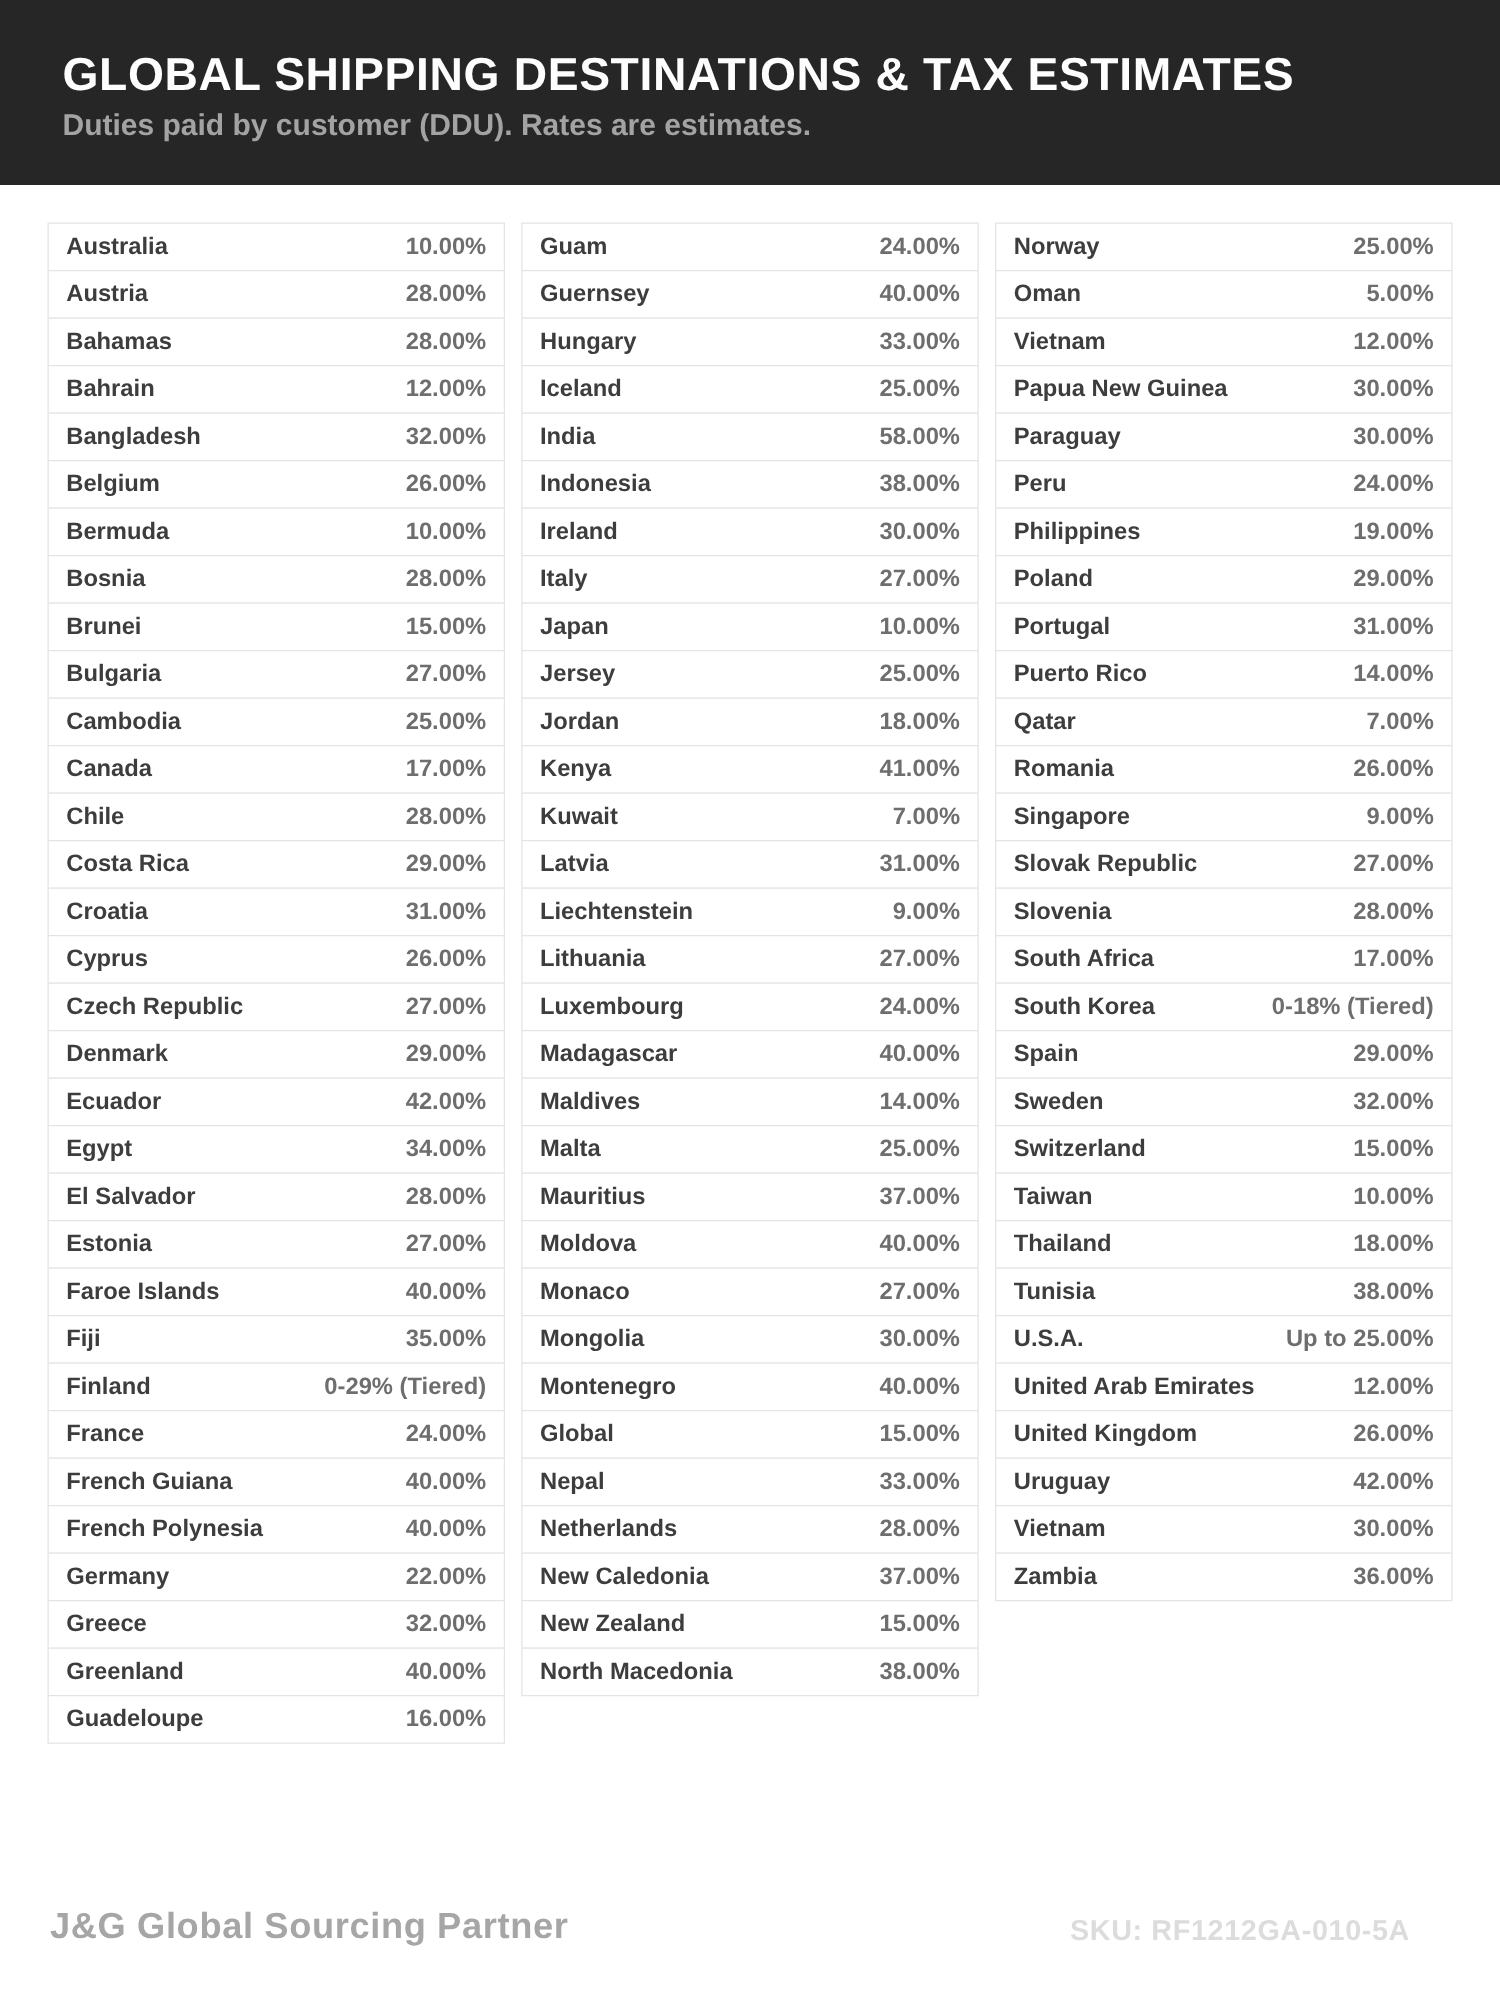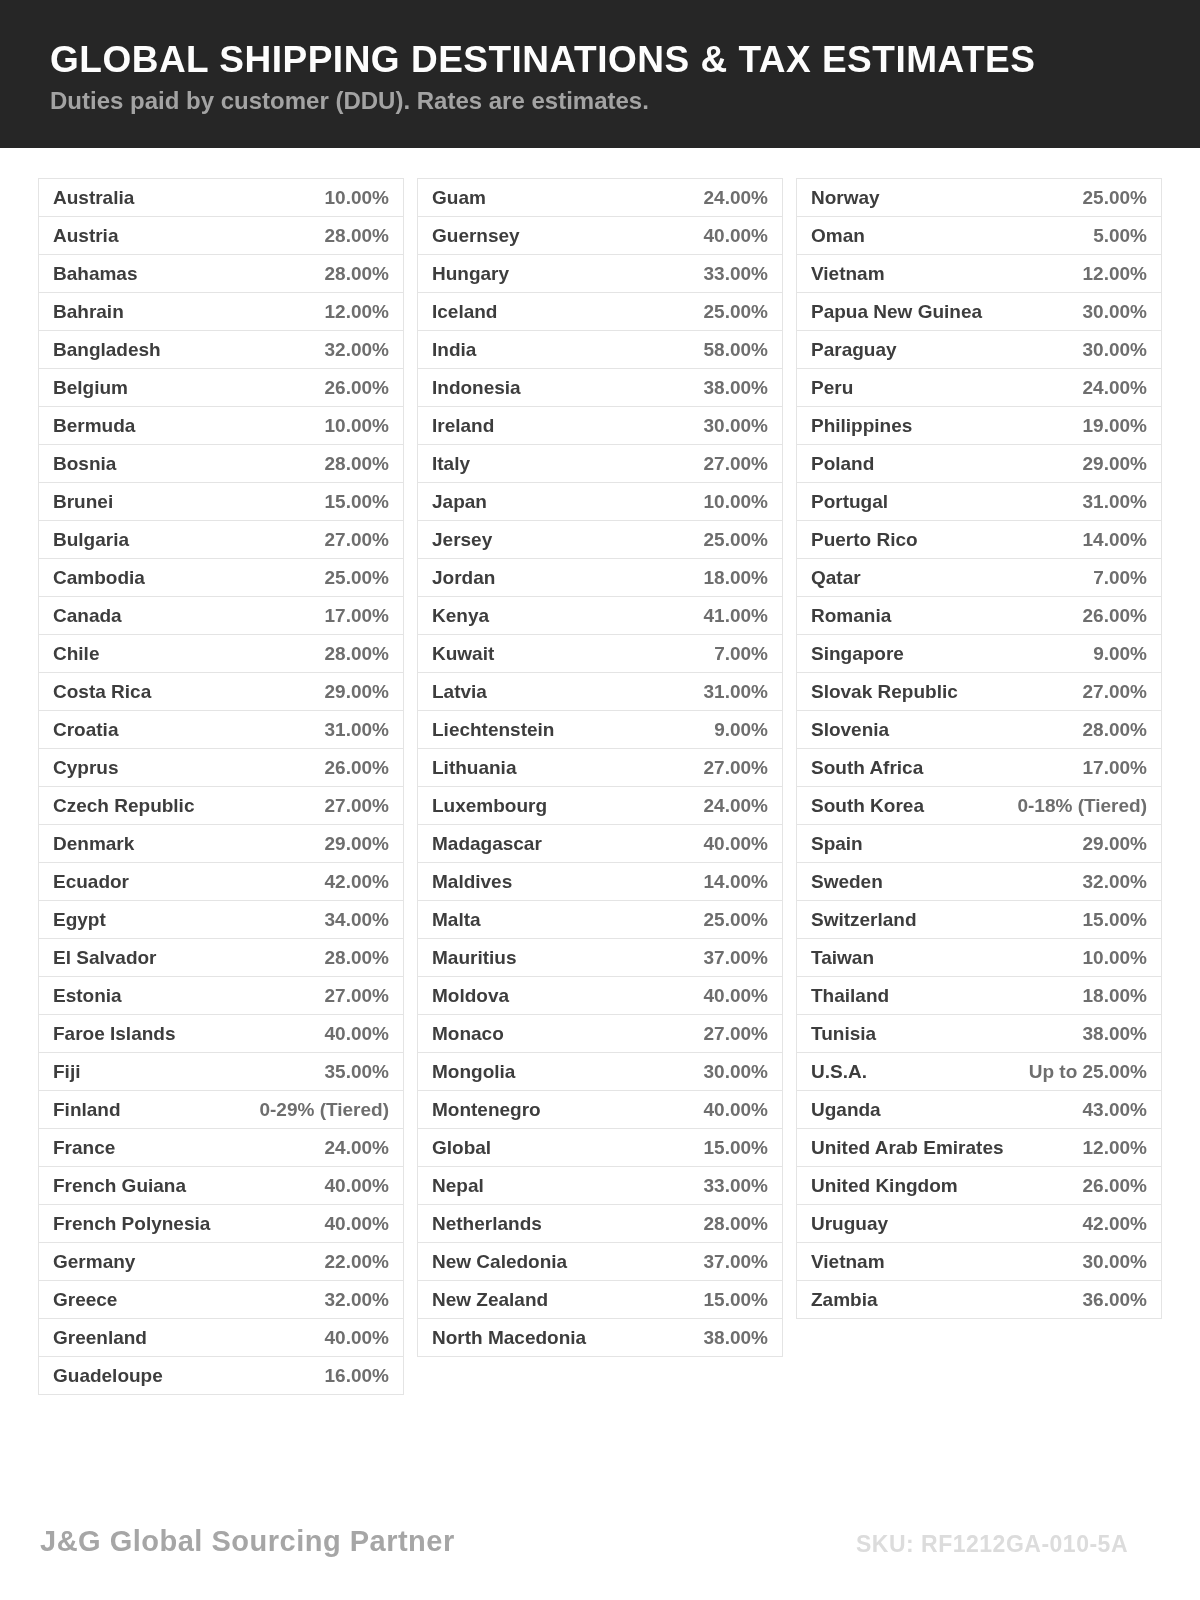--- a/index.html
+++ b/index.html
@@ -438,24 +438,20 @@
       </div>
       <div class="row">
         <span class="country">Tunisia</span>
         <span class="rate">38.00%</span>
       </div>
       <div class="row">
         <span class="country">U.S.A.</span>
         <span class="rate">Up to 25.00%</span>
       </div>
       <div class="row">
-        <span class="country">Uganda</span>
-        <span class="rate">43.00%</span>
-      </div>
-      <div class="row">
         <span class="country">United Arab Emirates</span>
         <span class="rate">12.00%</span>
       </div>
       <div class="row">
         <span class="country">United Kingdom</span>
         <span class="rate">26.00%</span>
       </div>
       <div class="row">
         <span class="country">Uruguay</span>
         <span class="rate">42.00%</span>

